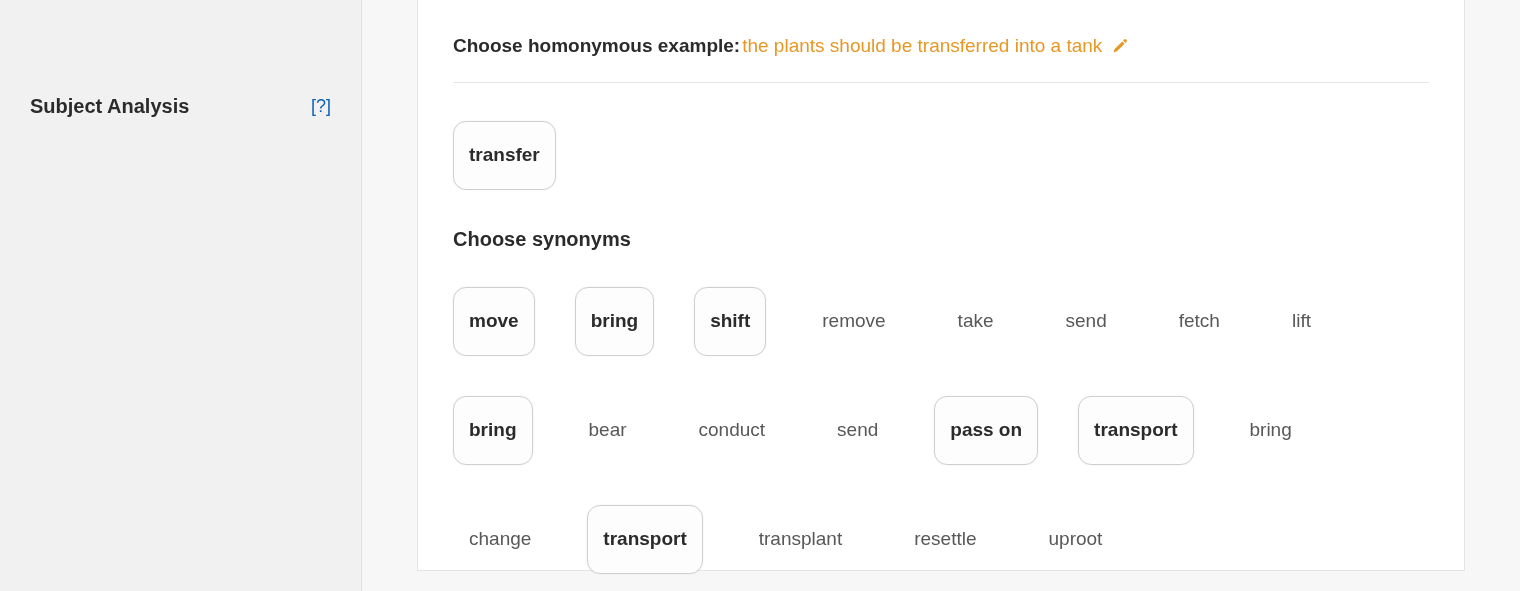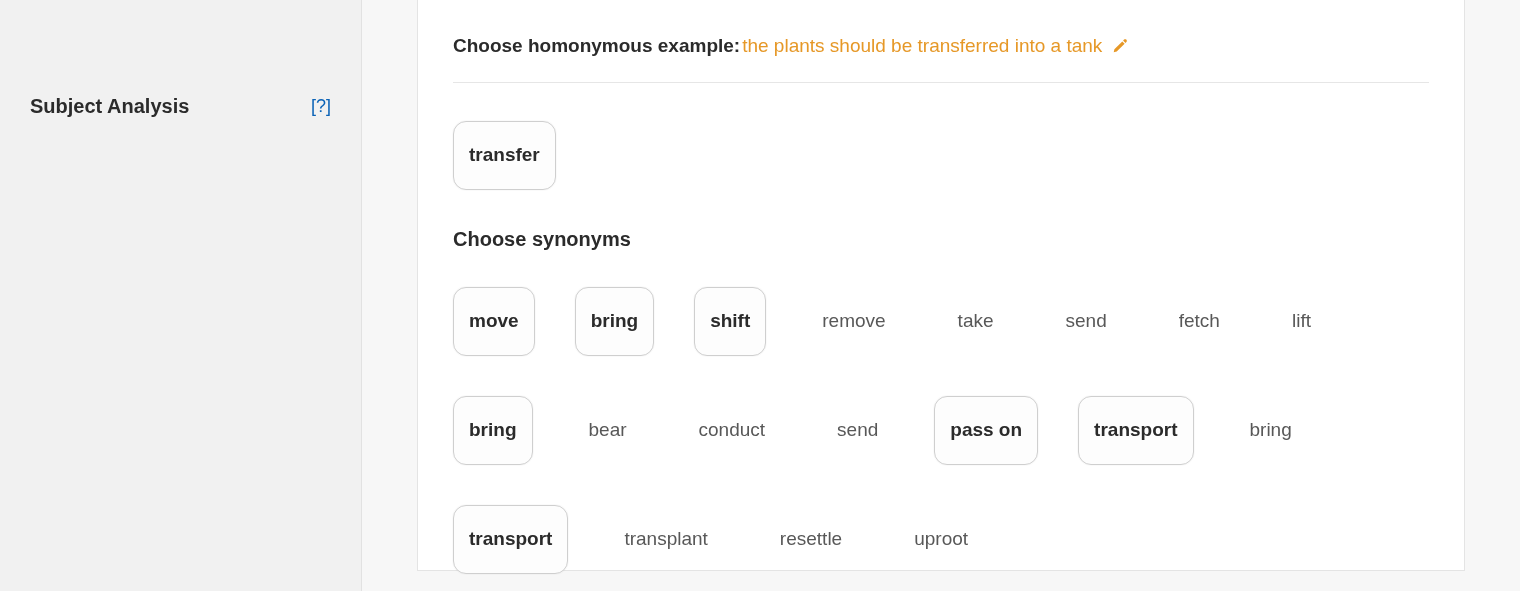--- a/index.html
+++ b/index.html
@@ -152,20 +152,21 @@
           <span class="chip">send</span>
           <span class="chip">fetch</span>
           <span class="chip">lift</span>
           <span class="chip selected">bring</span>
           <span class="chip">bear</span>
           <span class="chip">conduct</span>
           <span class="chip">send</span>
           <span class="chip selected">pass on</span>
           <span class="chip selected">transport</span>
           <span class="chip">bring</span>
+          <span class="chip">change</span>
           <span class="chip selected">transport</span>
           <span class="chip">transplant</span>
           <span class="chip">resettle</span>
           <span class="chip">uproot</span>
         </div>
 
     </div>
   </main>
 </div>
 

